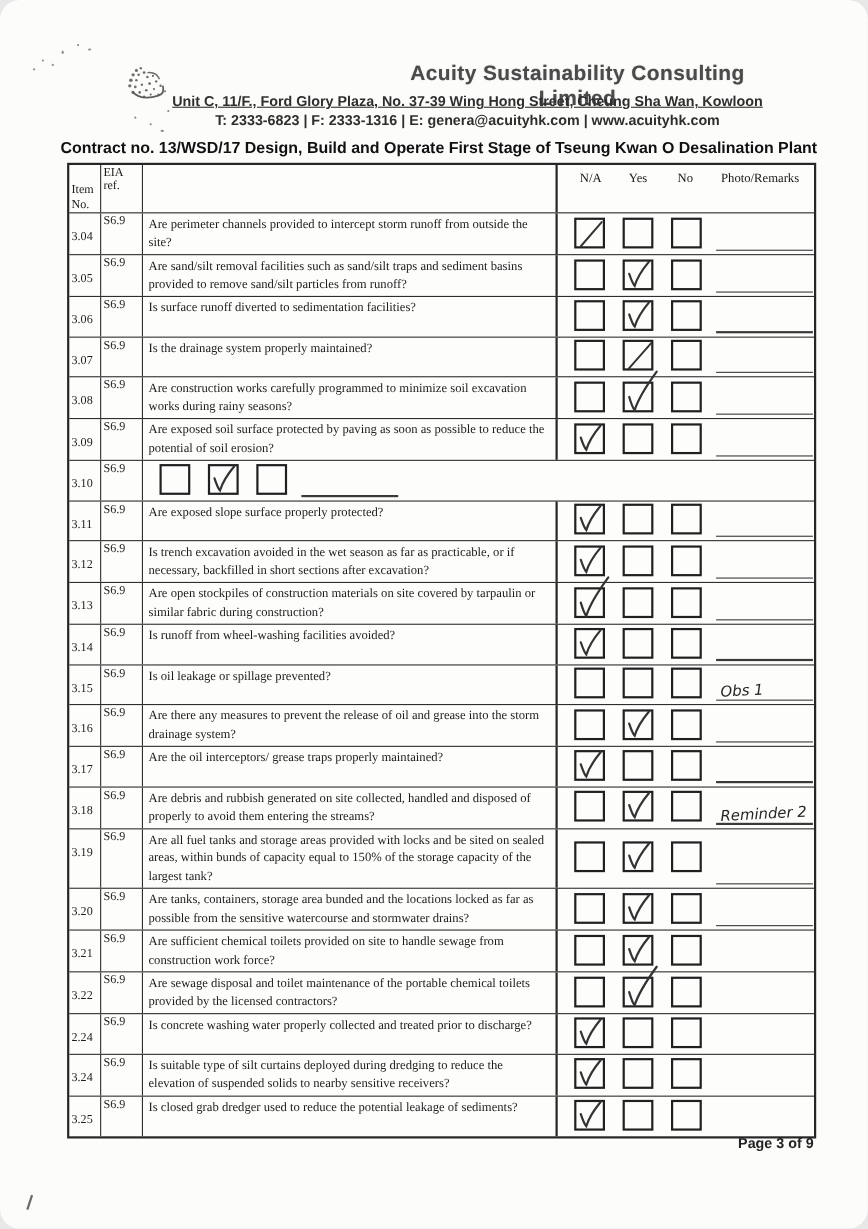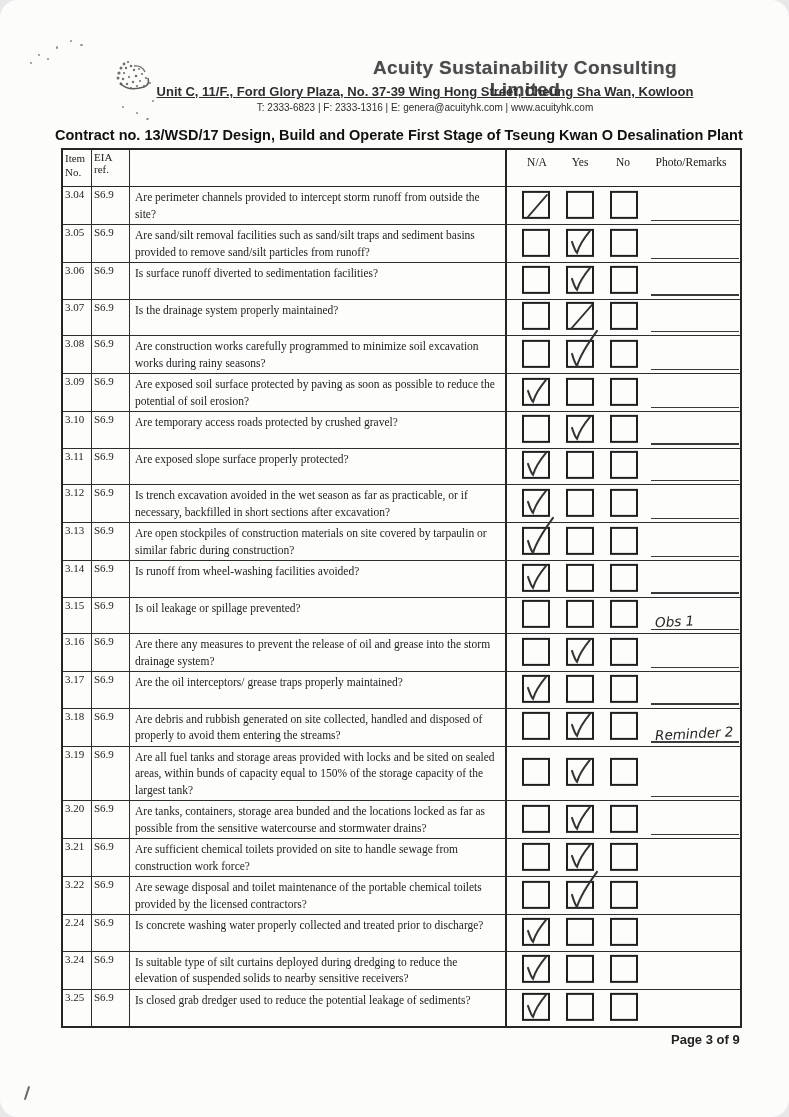--- a/index.html
+++ b/index.html
@@ -15,36 +15,36 @@
     font-family:"Liberation Sans", sans-serif; font-weight:bold; font-size:19px;
     color:#4b4b4b; letter-spacing:.4px;
     text-shadow:0 0 1px rgba(90,90,90,.55);
   }
   .address{
     position:absolute; top:84px; left:140px; width:570px; text-align:center;
     font-family:"Liberation Sans", sans-serif; font-weight:600; font-size:13px; color:#2e2e2e;text-decoration:underline;
   }
   .contact{
     position:absolute; top:102px; left:140px; width:570px; text-align:center;
-    font-family:"Liberation Sans", sans-serif; font-weight:400; font-size:10px; color:#2e2e2e;
+    font-family:"Liberation Sans", sans-serif; font-weight:700; font-size:13px; color:#2e2e2e;
   }
   .doc-title{
     position:absolute; top:127px; left:55px; width:690px; 
     font-family:"Liberation Sans", sans-serif; font-weight:bold; font-size:14.5px; color:#111;
   }
   .logo{position:absolute; top:56px; left:106px; width:52px; height:56px;}
   .speck{position:absolute; border-radius:50%; background:#8d8d8d;}
   
   .tbl{
     position:absolute; top:148px; left:61px; width:681px;
     border:2px solid #262626; box-sizing:border-box; background:#fdfdfc;
   }
   .t-row{display:flex; align-items:stretch; border-bottom:1.6px solid #2e2e2e; min-height:36.5px; box-sizing:border-box;}
   .t-row:last-child{border-bottom:none;}
-  .c-item{width:29px; border-right:1.4px solid #2e2e2e; padding:1px 1px 0 2px; font-size:11px; box-sizing:border-box;}
+  .c-item{width:29px; border-right:1.4px solid #2e2e2e; padding:15px 1px 0 2px; font-size:11px; box-sizing:border-box;}
   .c-eia {width:38px; border-right:1.4px solid #2e2e2e; padding:1px 1px 0 2px; font-size:11px; box-sizing:border-box;}
   .c-q   {flex:1; border-right:2px solid #262626; padding:2px 8px 2px 5px; font-size:11.5px; line-height:16.5px; box-sizing:border-box;}
   .c-marks{width:233px; position:relative; box-sizing:border-box; overflow:visible;}
   .t-head{min-height:37px; border-bottom:1.8px solid #262626;}
   .t-head .c-item{font-size:11px; line-height:14px;}
   .t-head span{display:block;}
   .hlabel{position:absolute; top:6px; font-size:11.5px; text-align:center; color:#161616;}
   .hl-na{left:15px; width:30px;} .hl-yes{left:58px; width:30px;} .hl-no{left:102px; width:28px;}
   .hl-rem{left:136px; width:96px;}
   
@@ -298,21 +298,20 @@
         
       </span>
       <span class="remark-line show"></span>
       <span class="remark-text"></span>
     </div>
   </div>
 
   <div class="t-row">
     <div class="c-item">3.10</div>
     <div class="c-eia">S6.9</div>
-    <div class="c-q">Are temporary access roads protected by crushed gravel?</div>
     <div class="c-marks">
       <span class="cbox cb-na">
         
         
         
       </span>
       <span class="cbox cb-yes mark-check">
         <svg class="mk mk-check" viewBox="0 0 38 40">
                 <path d="M9 18 Q12 27 14 29 Q17 19 27 7" fill="none" stroke="#333" stroke-width="2" stroke-linecap="round"></path>
               </svg>

